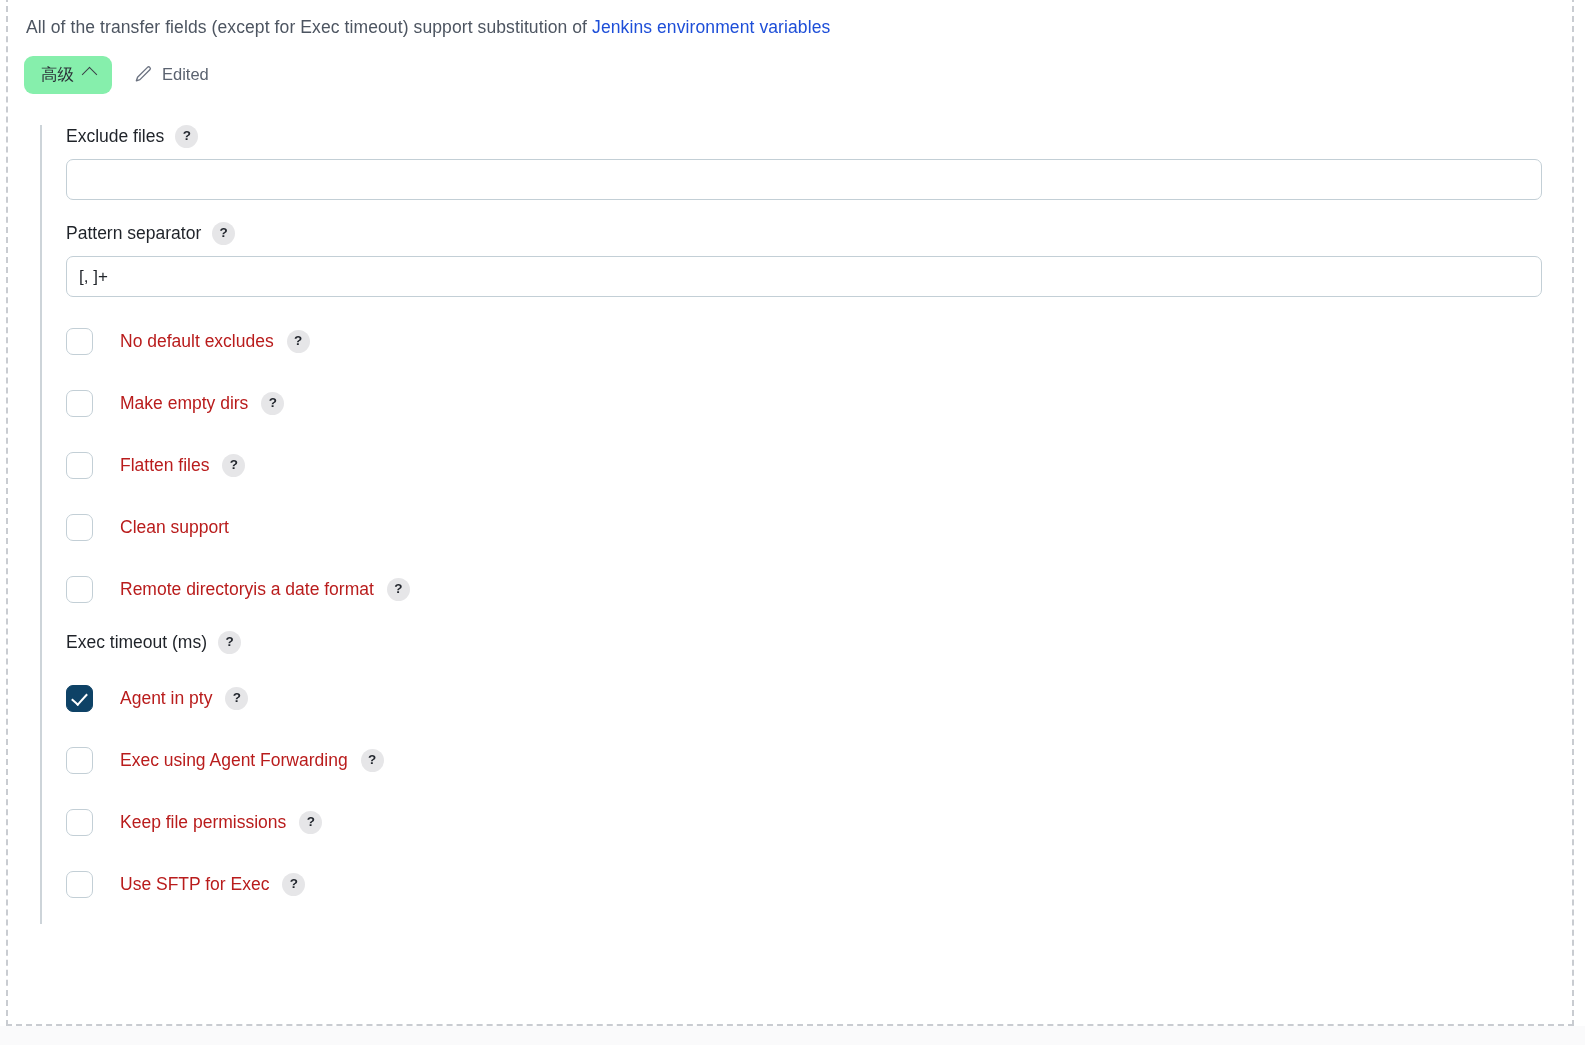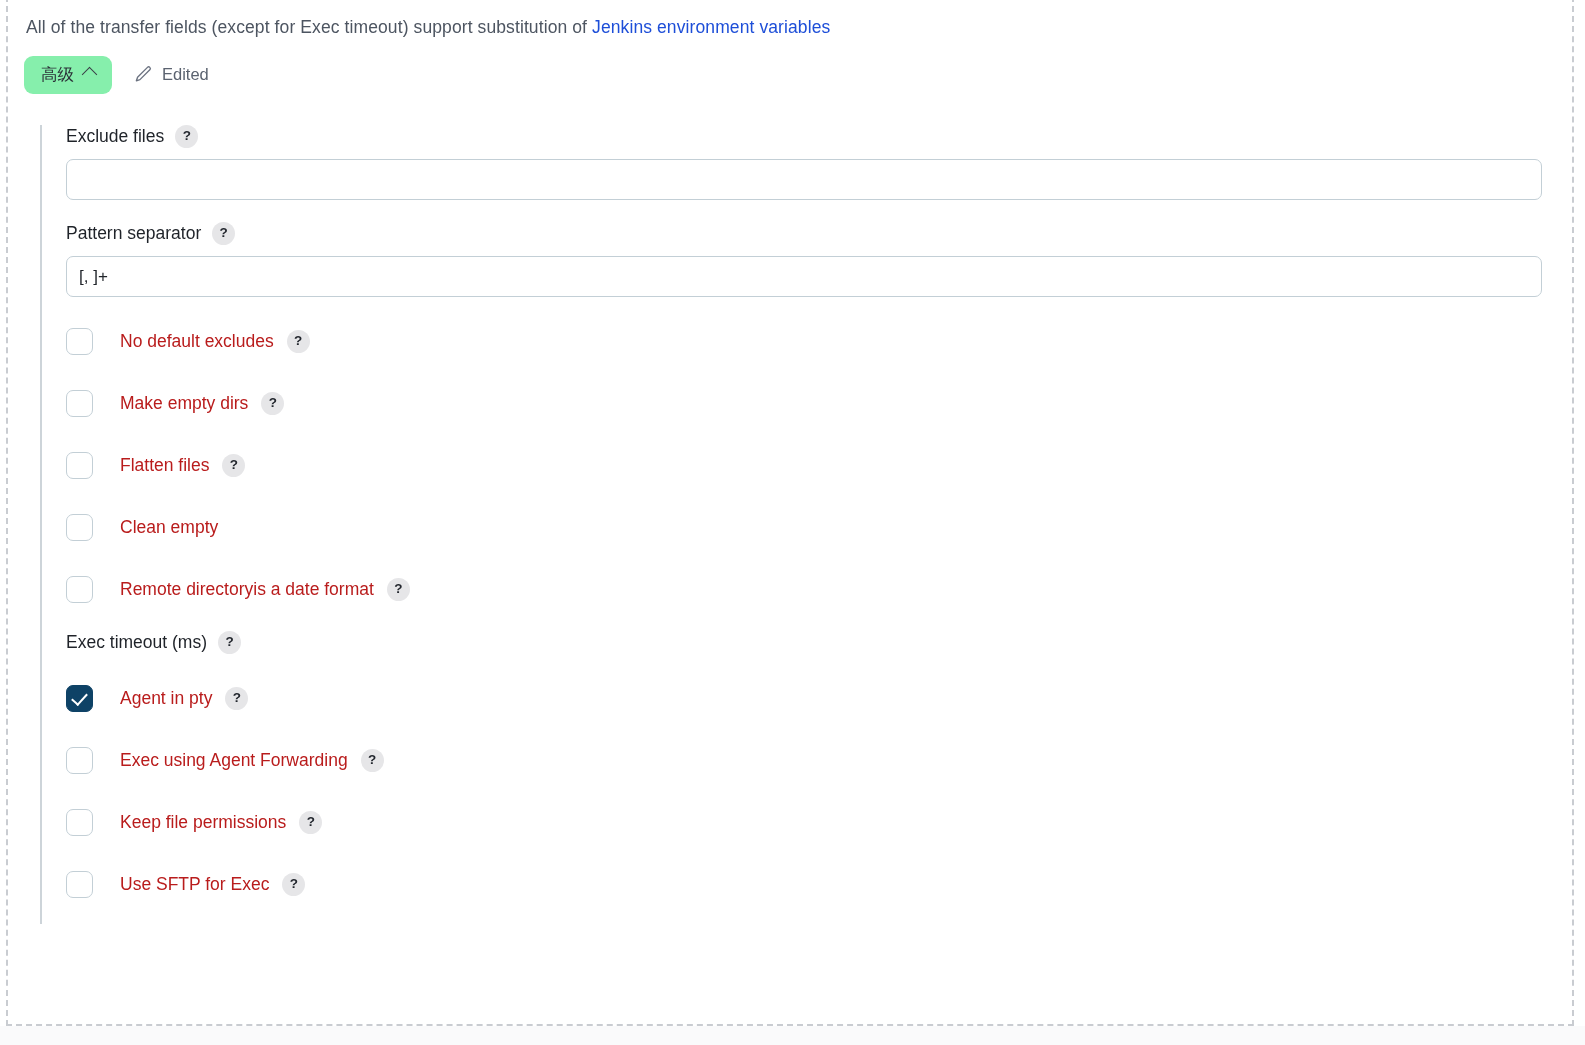--- a/index.html
+++ b/index.html
@@ -244,21 +244,21 @@
   </div>
 
   <div class="checkrow">
     <span class="cbox"></span>
     <span class="cb-label">Flatten files</span>
     <span class="help cb-help">?</span>
   </div>
 
   <div class="checkrow">
     <span class="cbox"></span>
-    <span class="cb-label">Clean empty</span>
+    <span class="cb-label">Clean support</span>
   </div>
 
   <div class="checkrow gap-after">
     <span class="cbox"></span>
     <span class="cb-label">Remote directoryis a date format</span>
     <span class="help cb-help">?</span>
   </div>
 
   <div class="field">
     <div class="field-label">

